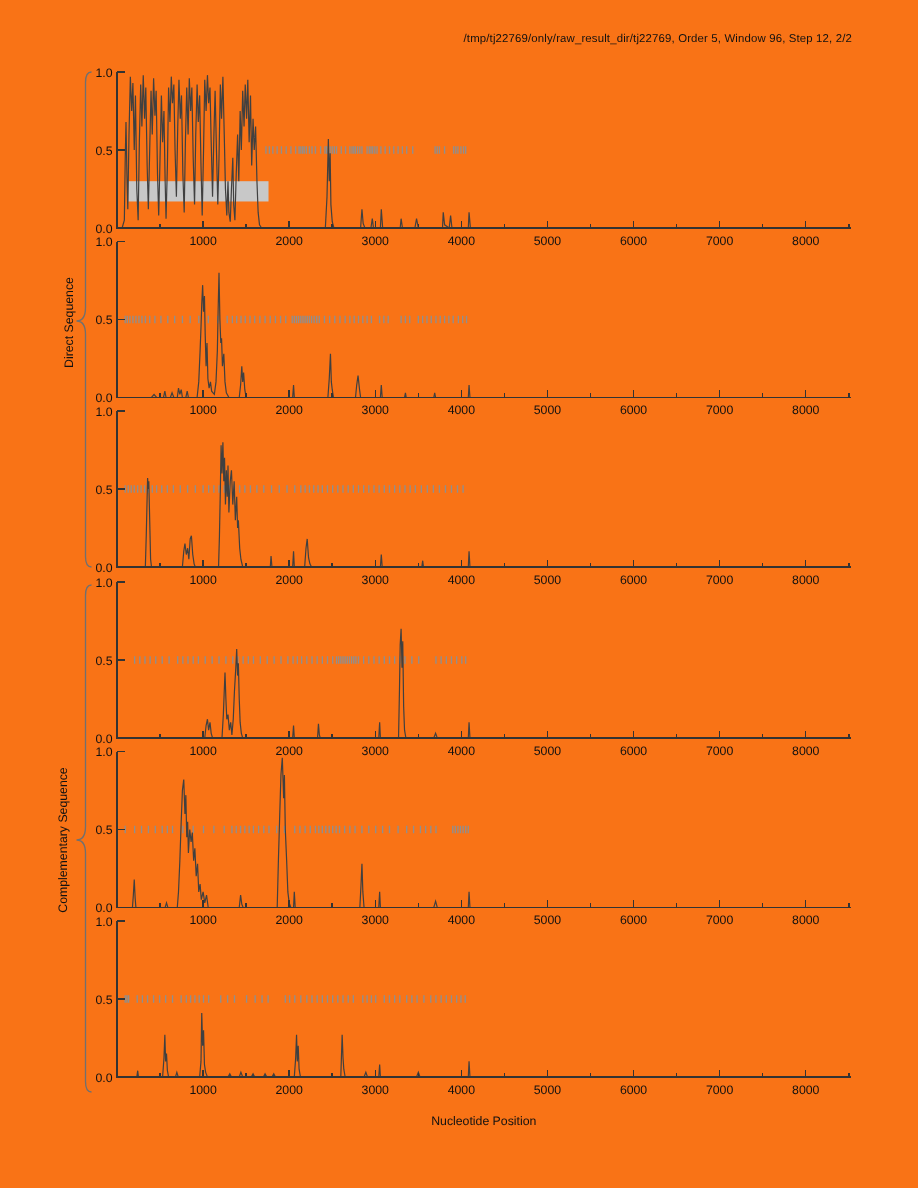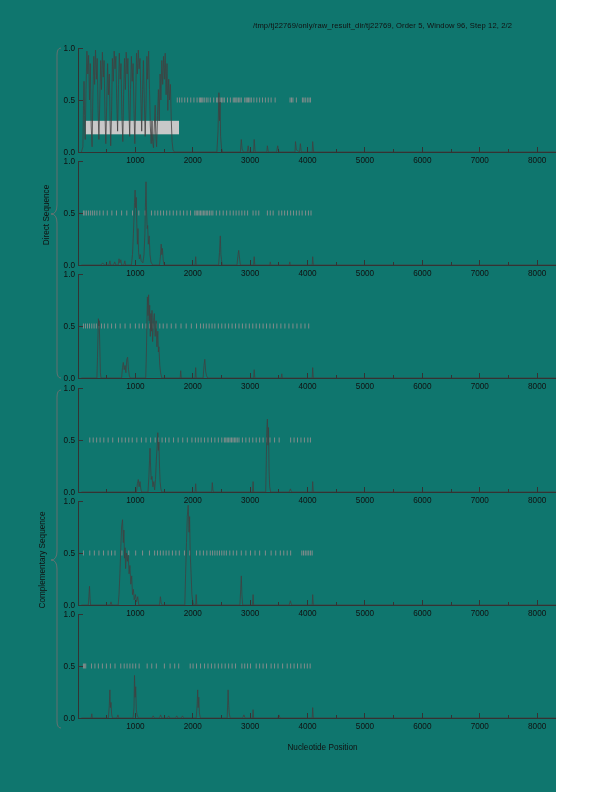--- a/index.html
+++ b/index.html
@@ -1,16 +1,16 @@
 <!DOCTYPE html>
 <html><head>
 <meta charset="utf-8">
 <style>
   html,body{margin:0;padding:0;background:#ffffff;}
-  .page{position:relative;width:556px;height:792px;background:#0f766e;overflow:hidden;
+  .page{position:relative;width:612px;height:792px;background:#f97316;overflow:hidden;
         font-family:"Liberation Sans","DejaVu Sans",sans-serif;color:#1a1a1a;}
   .title{position:absolute;top:21px;right:44px;font-size:7.6px;letter-spacing:0.1px;color:#111;}
   .xlabel{position:absolute;top:743px;left:0;width:645px;text-align:center;font-size:8.2px;color:#111;}
   .vlabel{position:absolute;transform:translate(-50%,-50%) rotate(-90deg);white-space:nowrap;
           font-size:8.2px;color:#111;}
   svg{position:absolute;top:0;left:0;}
   svg text{font-family:"Liberation Sans","DejaVu Sans",sans-serif;}
 </style>
 </head>
 <body>

